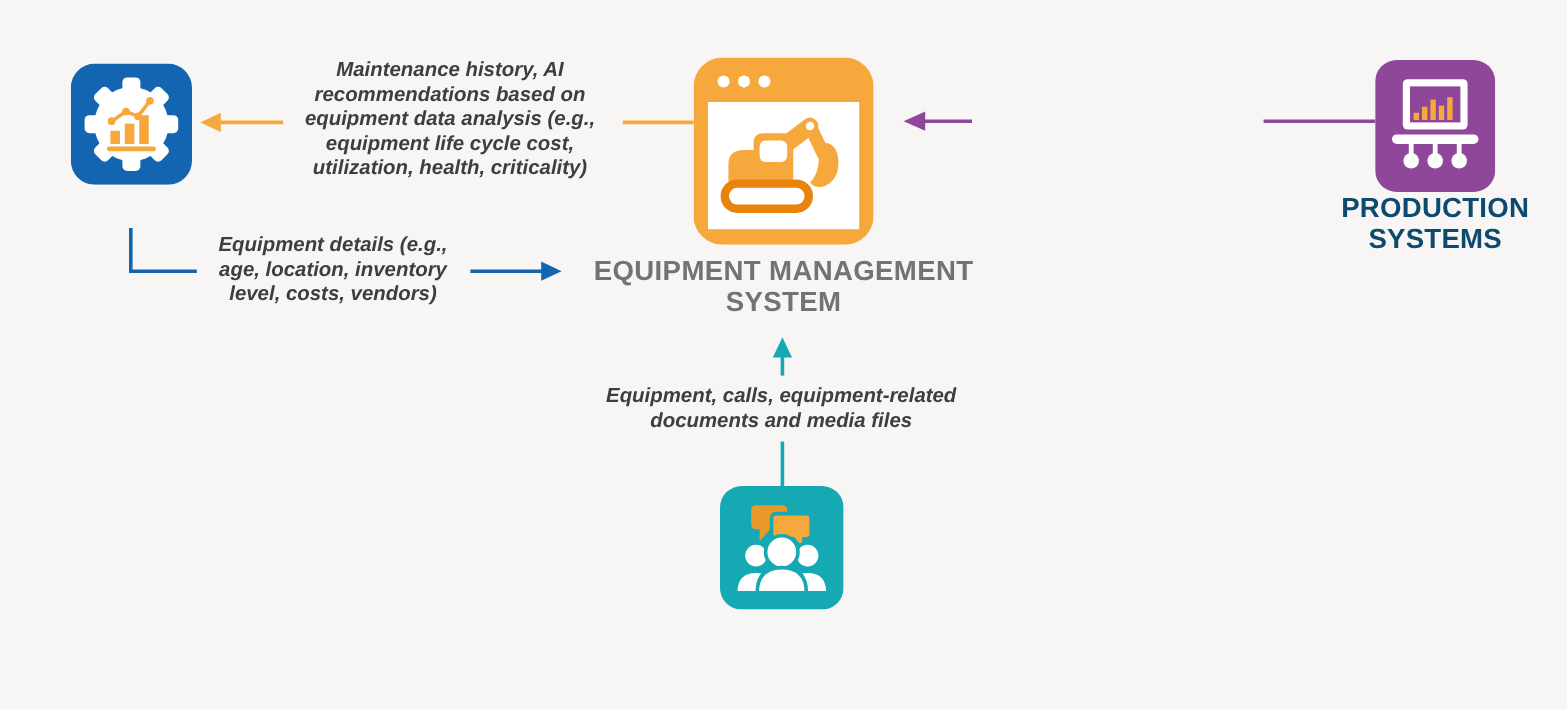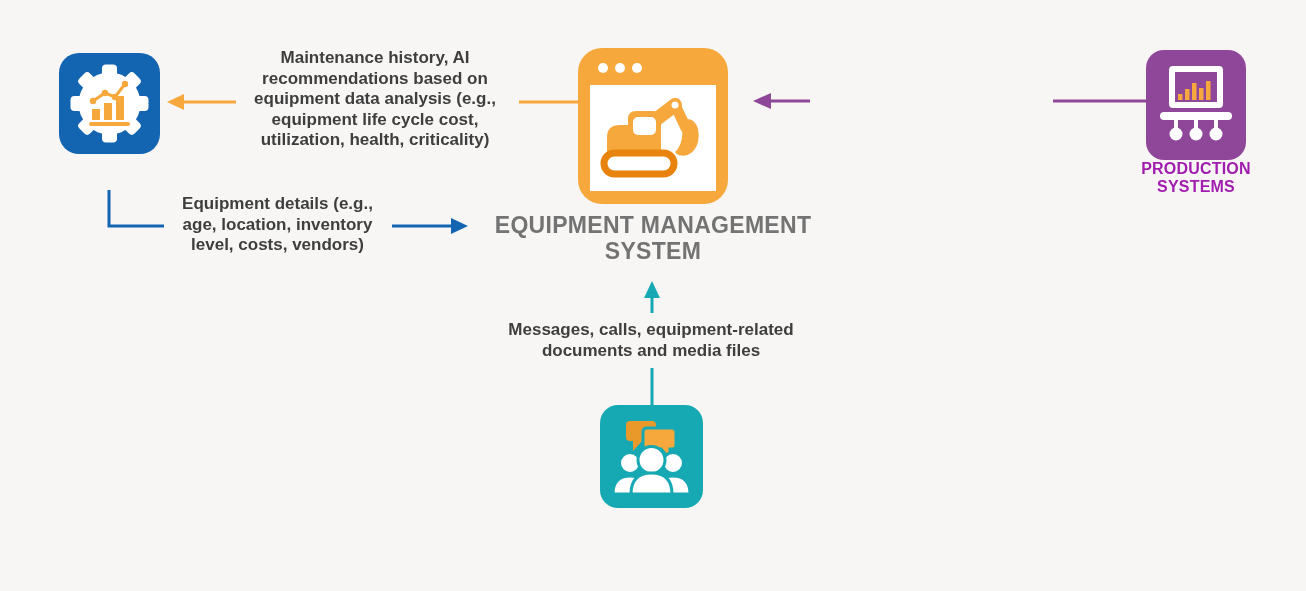--- a/index.html
+++ b/index.html
@@ -8,24 +8,24 @@
     font-family:"Liberation Sans",sans-serif;overflow:hidden;
   }
   .abs{position:absolute;}
   .node-icon{display:block;}
   .node-label{
     position:absolute;font-weight:700;text-align:center;line-height:1.08;
     white-space:pre-line;letter-spacing:0.2px;
   }
   .label-erp{color:#1365b2;font-size:21px;}
   .label-ems{color:#737373;font-size:23px;line-height:1.15;letter-spacing:0.3px;}
-  .label-production{color:#a21caf;font-size:16px;line-height:1.15;}
+  .label-production{color:#0c4a6e;font-size:23px;line-height:1.15;}
   .label-communication{color:#16a9b4;font-size:20px;}
   .flow-label{
-    position:absolute;color:#3e3e3e;font-weight:700;
+    position:absolute;color:#3e3e3e;font-weight:700;font-style:italic;
     font-size:17px;line-height:20.5px;text-align:center;white-space:pre-line;
   }
   #arrow-layer{position:absolute;left:0;top:0;pointer-events:none;}
 </style>
 </head>
 <body>
 
 <div id="canvas">
 
   <svg id="arrow-layer" width="1306" height="591" viewBox="0 0 1306 591">
@@ -143,16 +143,16 @@
 recommendations based on
 equipment data analysis (e.g.,
 equipment life cycle cost,
 utilization, health, criticality)</div>
 
   <div class="flow-label" style="left:170px;top:194px;width:215px;">Equipment details (e.g.,
 age, location, inventory
 level, costs, vendors)</div>
 
 
-  <div class="flow-label" style="left:501px;top:320px;width:300px;">Messages, calls, equipment-related
+  <div class="flow-label" style="left:501px;top:320px;width:300px;">Equipment, calls, equipment-related
 documents and media files</div>
 
 </div>
 
 </body></html>

